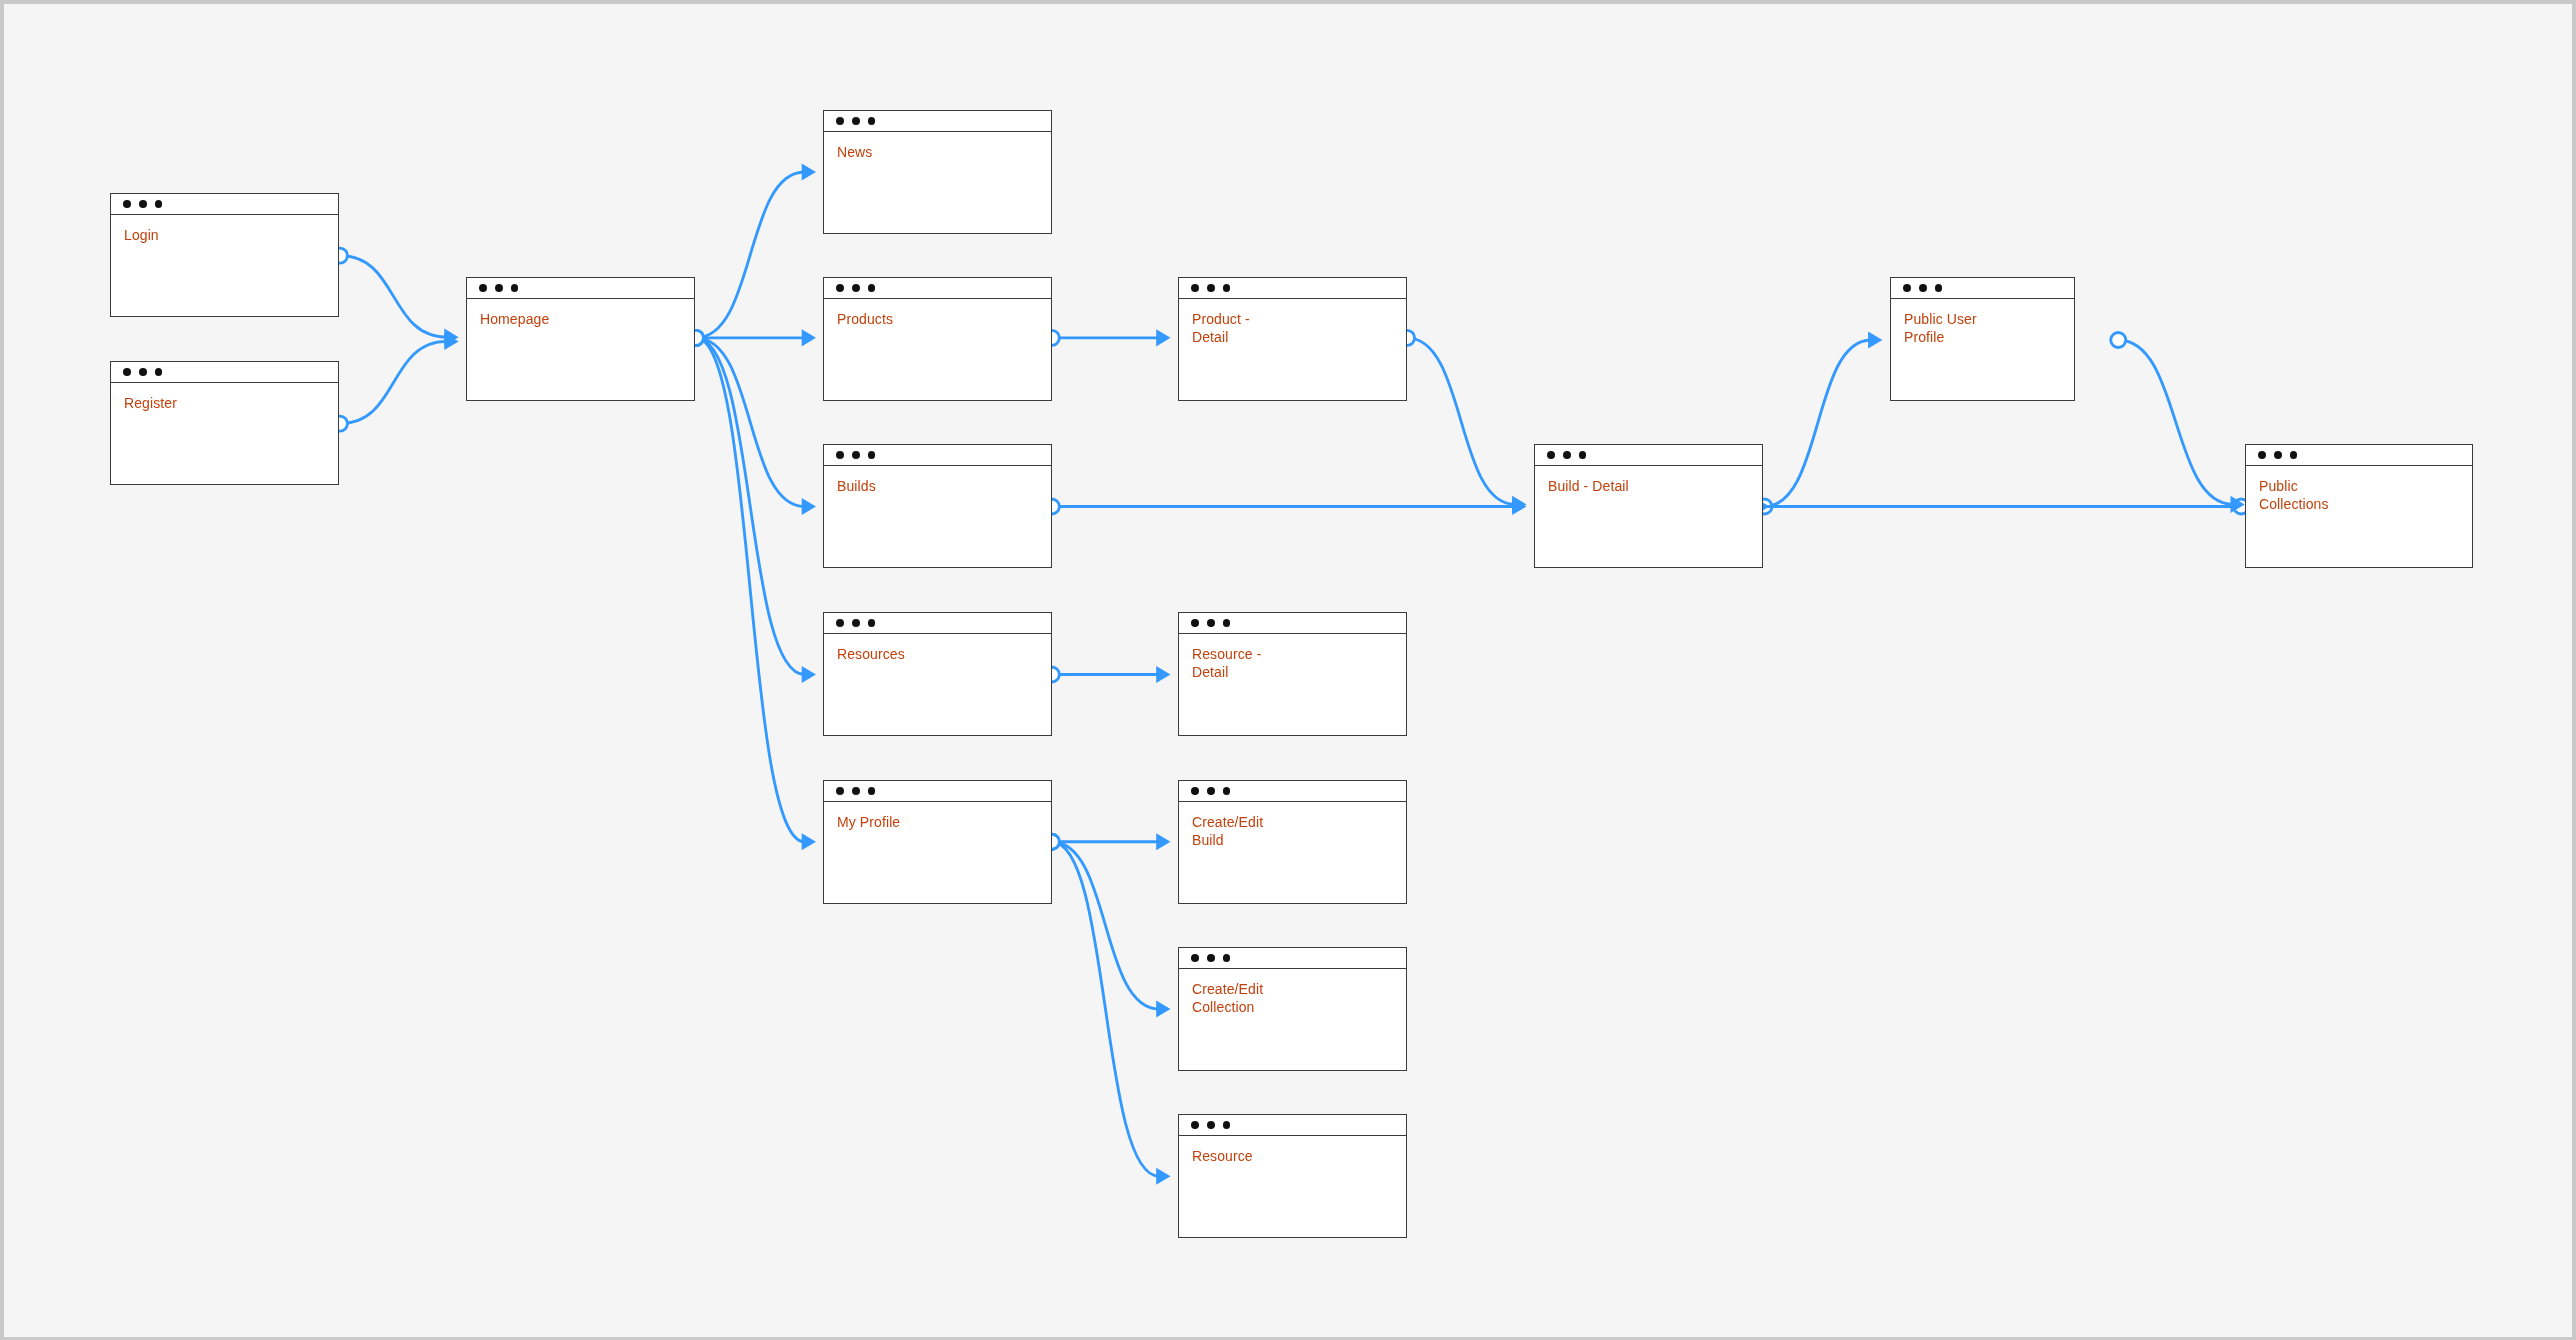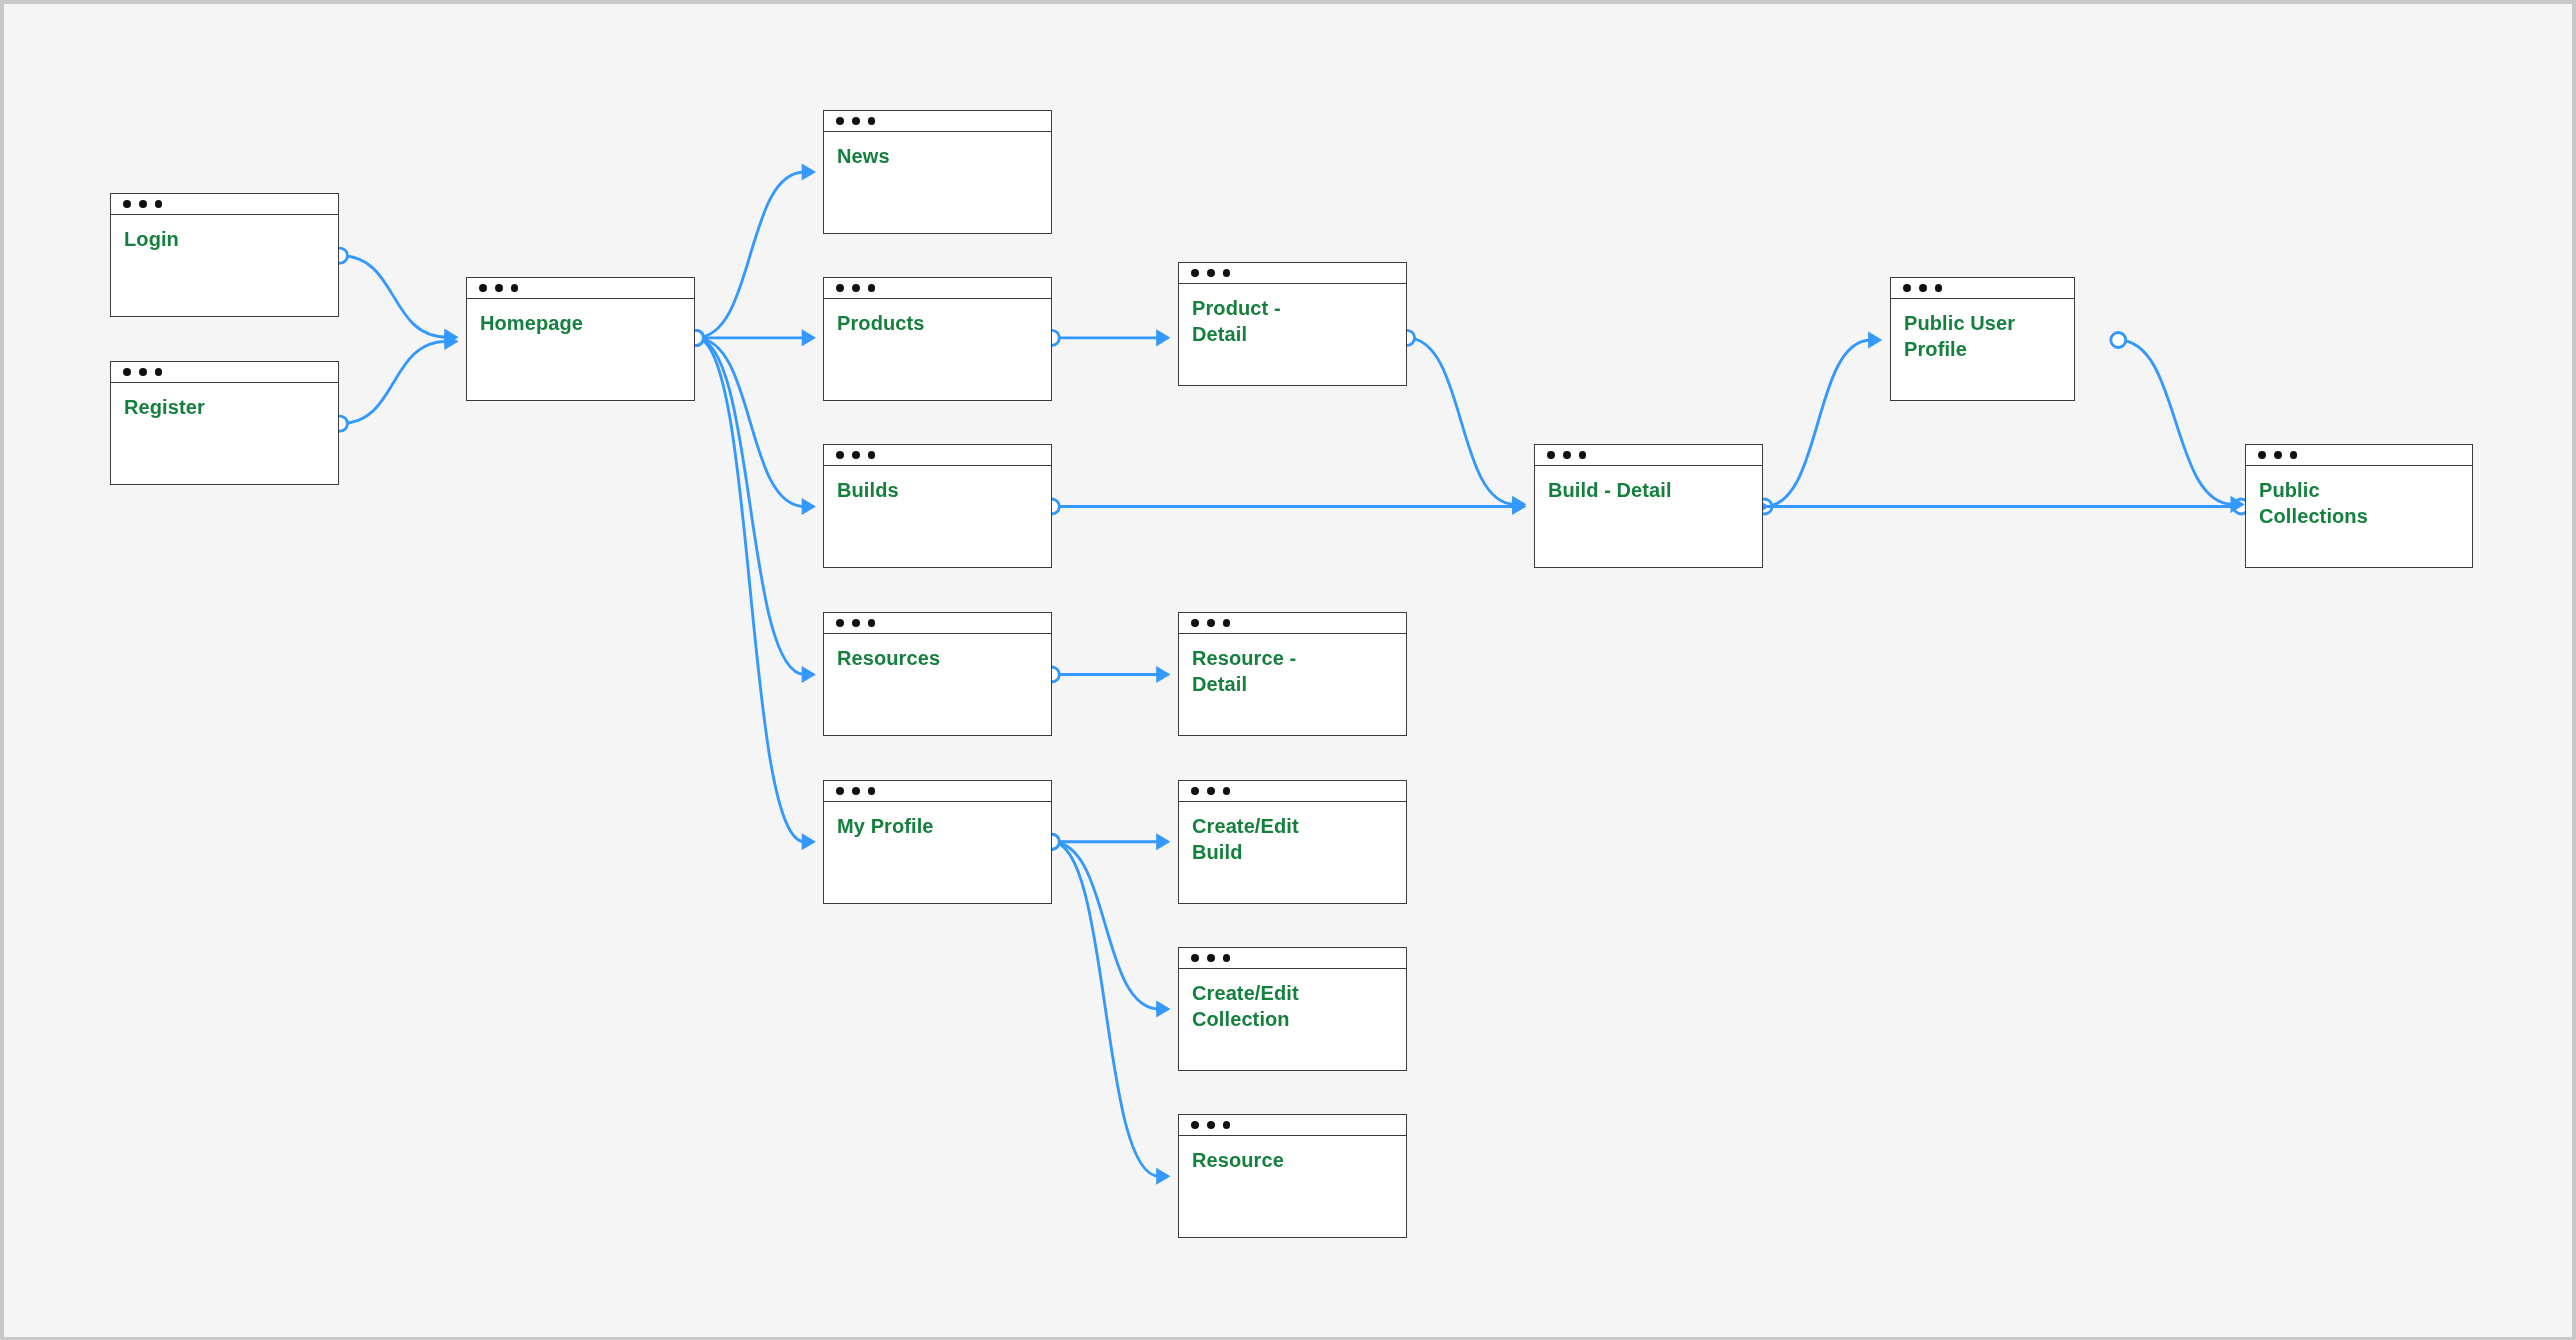--- a/index.html
+++ b/index.html
@@ -49,24 +49,24 @@
     border-radius:50%;
     background:#111111;
     flex:0 0 7.9px;
   }
   .card-body{
     flex:1 1 auto;
     padding:12px 13px 0 13px;
     box-sizing:border-box;
   }
   .card-label{
-    font-size:20px;
+    font-size:14px;
     line-height:1.27;
-    color:#15803d;
-    font-weight:700;
+    color:#c2410c;
+    font-weight:400;
     letter-spacing:0.1px;
     white-space:pre-line;
     font-family:"Liberation Sans","DejaVu Sans",sans-serif;
   }
 </style>
 </head>
 <body>
 
 <div id="canvas">
   <svg id="edges" viewBox="0 0 3604 1876" xmlns="http://www.w3.org/2000/svg">
@@ -229,21 +229,21 @@
     <div class="card" style="left: 819px; top: 776px; width: 229px; height: 124px;">
       <div class="card-titlebar">
         <span class="dot" style="background: rgb(17, 17, 17);"></span>
         <span class="dot" style="background: rgb(17, 17, 17);"></span>
         <span class="dot" style="background: rgb(17, 17, 17);"></span>
       </div>
       <div class="card-body">
         <div class="card-label">My Profile</div>
       </div>
     </div>
-    <div class="card" style="left: 1174px; top: 258px; width: 229px; height: 124px;">
+    <div class="card" style="left: 1174px; top: 273px; width: 229px; height: 124px;">
       <div class="card-titlebar">
         <span class="dot" style="background: rgb(17, 17, 17);"></span>
         <span class="dot" style="background: rgb(17, 17, 17);"></span>
         <span class="dot" style="background: rgb(17, 17, 17);"></span>
       </div>
       <div class="card-body">
         <div class="card-label">Product -
 Detail</div>
       </div>
     </div>

